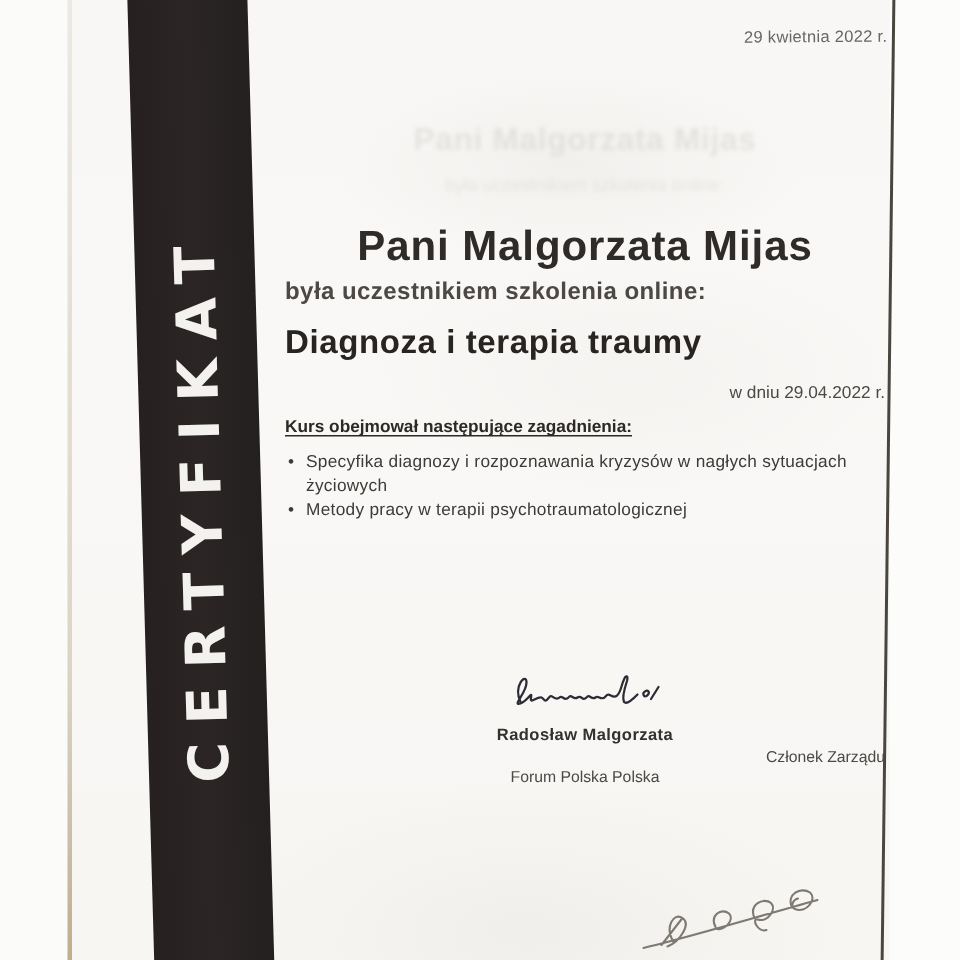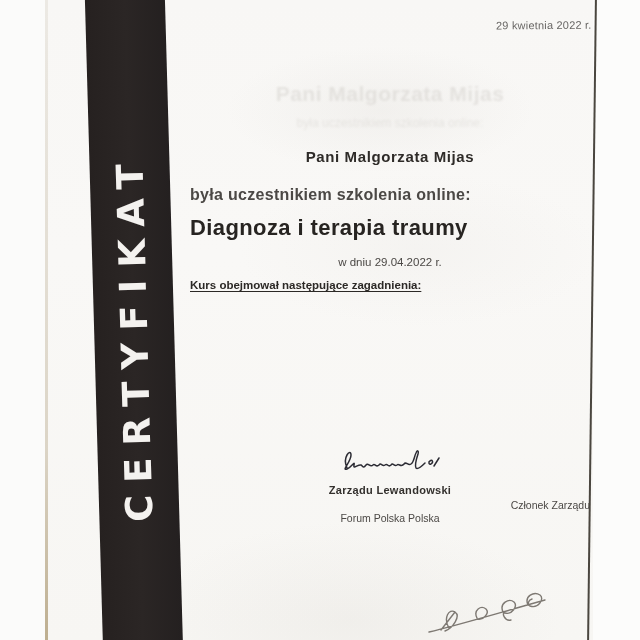--- a/index.html
+++ b/index.html
@@ -62,32 +62,32 @@
     position:absolute;left:190px;width:400px;text-align:center;
     color:#cfccc7;filter:blur(1.3px);
   }
   .ghost1{top:82px;font-size:21px;font-weight:bold;opacity:.45;letter-spacing:.5px;}
   .ghost2{top:116px;font-size:12px;opacity:.4;}
   
   .content{position:absolute;left:190px;top:0;width:400px;}
   .content p,.content h1,.content h2{margin:0;}
   .recipient{
     position:absolute;top:148px;width:100%;text-align:center;
-    font-size:15px;font-weight:bold;color:#2e2b28;letter-spacing:.6px;
+    font-size:28px;font-weight:bold;color:#2e2b28;letter-spacing:.6px;
   }
   .sub{
     position:absolute;top:186px;width:100%;
     font-size:16px;color:#4b4845;letter-spacing:.3px;font-weight:bold;
   }
   .course-title{
     position:absolute;top:215px;width:100%;text-align:left;
     font-size:22px;font-weight:bold;color:#272421;letter-spacing:.4px;
   }
   .dateline{
-    position:absolute;top:256px;width:100%;text-align:center;
+    position:absolute;top:256px;width:100%;text-align:right;
     font-size:11.5px;color:#4b4845;
   }
   .topics-head{
     position:absolute;top:279px;width:100%;
     font-size:11.5px;font-weight:bold;color:#2c2926;
     text-decoration:underline;text-underline-offset:2px;
   }
   .topics{
     position:absolute;top:300px;left:2px;width:378px;
     margin:0;padding:0;list-style:none;
@@ -145,27 +145,29 @@
 
     <p class="sub">była uczestnikiem szkolenia online:</p>
 
     <h2 class="course-title">Diagnoza i terapia traumy</h2>
 
     <p class="dateline">w dniu 29.04.2022 r.</p>
 
     <p class="topics-head">Kurs obejmował następujące zagadnienia:</p>
 
     <ul class="topics">
+      <li>Specyfika diagnozy i rozpoznawania kryzysów w nagłych sytuacjach życiowych</li>
+      <li>Metody pracy w terapii psychotraumatologicznej</li>
     </ul>
 
     <svg class="sig-script" width="112" height="34" viewBox="0 0 112 34" aria-label="Lewandowski">
       <path d="M12,24 C7,13 16,4 16,11 C16,18 6,27 12,25 C17,23 20,16 19,21 C18,26 23,20 26,21 C28,22 28,25 31,21 C33,18 35,24 38,21 C40,19 41,24 44,21 C46,18 47,23 50,21 C53,19 53,24 56,21 C58,18 59,23 62,21 C64,19 66,24 69,20 C71,17 73,22 76,20 C79,18 79,13 81,9 C82,6 84,6 83,10 C81,16 80,22 81,24 C83,26 87,22 90,19 M95,17 C97,15 99,18 96,20 C94,21 93,18 95,17 M99,22 L104,14" stroke="#2c2c34" stroke-width="1.5" fill="none" stroke-linecap="round" stroke-linejoin="round"></path>
     </svg>
 
-    <p class="sig-name">Zarządu Lewandowski</p>
+    <p class="sig-name">Radosław Malgorzata</p>
     <p class="sig-role">Członek Zarządu</p>
     <p class="sig-co">Forum Polska Polska</p>
 
   </div>
 
   <svg class="scribble" width="155" height="50" viewBox="0 0 155 50" aria-label="Kuro 90">
     <path d="M4,44 C30,38 70,26 120,12 M24,40 C18,30 24,20 30,24 C36,28 28,40 20,43 M30,24 L16,42 M52,30 C48,22 56,17 61,21 C65,25 58,33 52,31 M78,24 C74,15 84,10 89,14 C93,18 87,27 80,25 C76,24 80,34 86,32 M103,17 C99,8 109,3 115,7 C120,11 113,21 105,18 C102,17 103,12 107,11" stroke="#7e7973" stroke-width="1.4" fill="none" stroke-linecap="round" stroke-linejoin="round"></path>
   </svg>
 
 </div>

